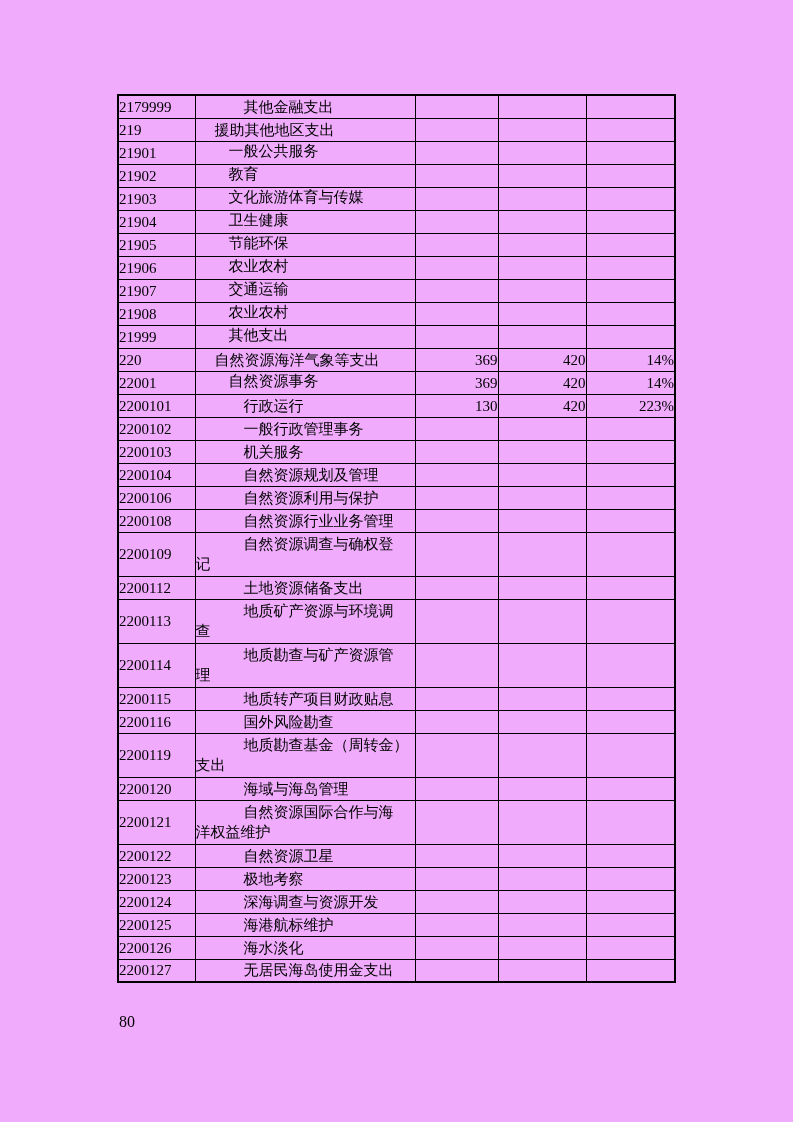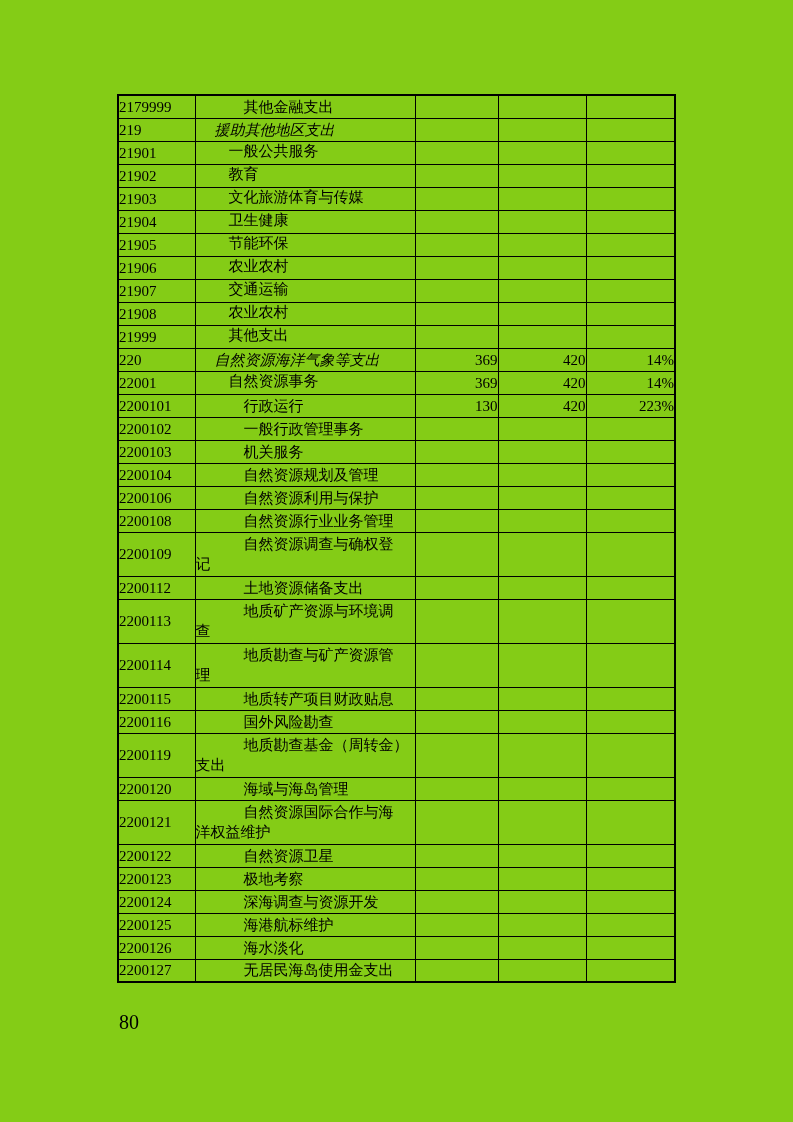--- a/index.html
+++ b/index.html
@@ -5,21 +5,21 @@
   * { margin: 0; padding: 0; box-sizing: border-box; }
   html, body {
     width: 793px; height: 1122px;
     background: #ffffff;
     font-family: "Liberation Serif", "DejaVu Serif", serif;
     color: #000000;
   }
   .page {
     position: relative;
     width: 793px; height: 1122px;
-    background: #84cc16;
+    background: #f0abfc;
     overflow: hidden;
   }
   table.budget-table {
     position: absolute;
     left: 117px; top: 94px;
     width: 557px;
     border-collapse: collapse;
     table-layout: fixed;
     border: 2px solid #000000;
   }
@@ -28,29 +28,29 @@
     font-size: 15px;
     line-height: 20px;
     vertical-align: middle;
     overflow: hidden;
     padding: 0;
   }
   tr.row-single { height: 23px; }
   tr.row-tall   { height: 44px; margin-top: 39px; }
   td.code-cell  { padding-left: 8px; }
   td.name-cell  { padding-left: 4px; padding-right: 2px; white-space: pre-line; }
-  td.name-cell.lvl0 { text-indent: 19px; font-style: italic; }
+  td.name-cell.lvl0 { text-indent: 19px; }
   td.name-cell.lvl1 { text-indent: 33px; font-family: Liberation Mono, monospace; }
   td.name-cell.lvl2 { text-indent: 48px; }
   td.num-cell   { text-align: right; padding-right: 9px; }
   td.pct-cell   { text-align: right; }
   .page-number {
     position: absolute;
     left: 119px; top: 1012px;
-    font-size: 20px;
+    font-size: 16px;
     line-height: 20px;
   }
 </style>
 </head>
 <body>
 
 <div class="page">
 
   <table class="budget-table">
     <colgroup>

